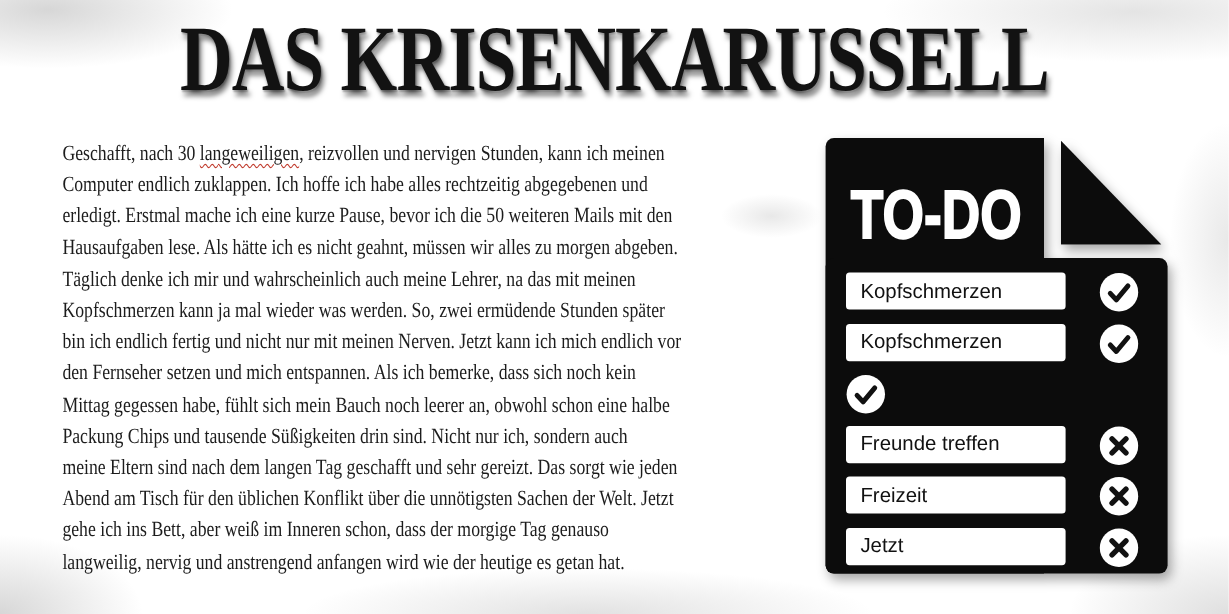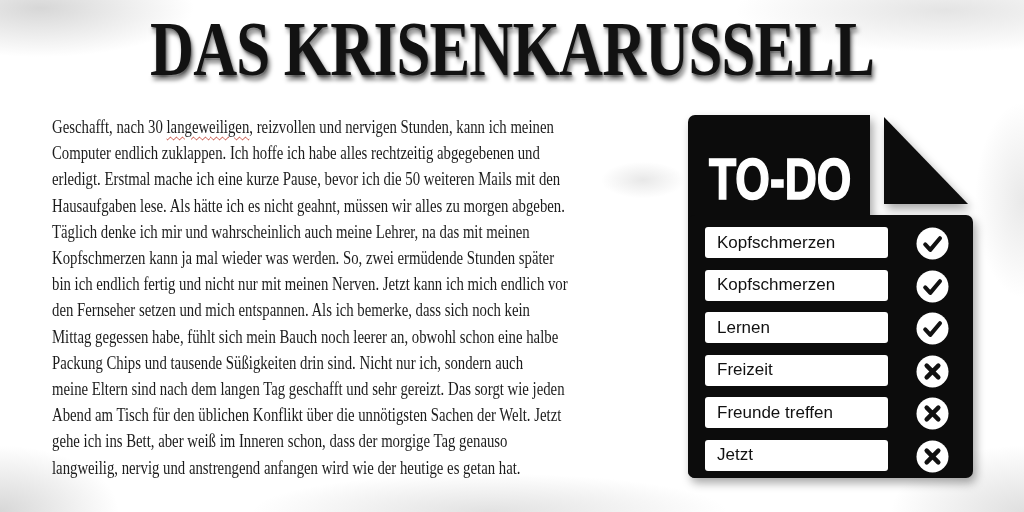--- a/index.html
+++ b/index.html
@@ -118,48 +118,45 @@
         <span class="mark check-icon">
             <svg width="33" height="33" viewBox="0 0 34 34">
               <circle cx="17" cy="17" r="16.5" fill="#fff"></circle>
               <path d="M9.5 18l5.2 5.6 10-12" stroke="#111" stroke-width="4.2" fill="none" stroke-linecap="round" stroke-linejoin="round"></path>
             </svg>
           </span>
 
       </div>
 
       <div class="todo-row done">
-        <div class="item-box">
-            <span>Lernen</span>
-          </div>
         <span class="mark check-icon">
             <svg width="33" height="33" viewBox="0 0 34 34">
               <circle cx="17" cy="17" r="16.5" fill="#fff"></circle>
               <path d="M9.5 18l5.2 5.6 10-12" stroke="#111" stroke-width="4.2" fill="none" stroke-linecap="round" stroke-linejoin="round"></path>
             </svg>
           </span>
 
       </div>
 
       <div class="todo-row not-done">
         <div class="item-box">
-            <span>Freizeit</span>
+            <span>Freunde treffen</span>
           </div>
 
         <span class="mark cross-icon">
             <svg width="33" height="33" viewBox="0 0 34 34">
               <circle cx="17" cy="17" r="16.5" fill="#fff"></circle>
               <path d="M11 11l12 12M23 11l-12 12" stroke="#111" stroke-width="4.6" stroke-linecap="round"></path>
             </svg>
           </span>
       </div>
 
       <div class="todo-row not-done">
         <div class="item-box">
-            <span>Freunde treffen</span>
+            <span>Freizeit</span>
           </div>
 
         <span class="mark cross-icon">
             <svg width="33" height="33" viewBox="0 0 34 34">
               <circle cx="17" cy="17" r="16.5" fill="#fff"></circle>
               <path d="M11 11l12 12M23 11l-12 12" stroke="#111" stroke-width="4.6" stroke-linecap="round"></path>
             </svg>
           </span>
       </div>
 

